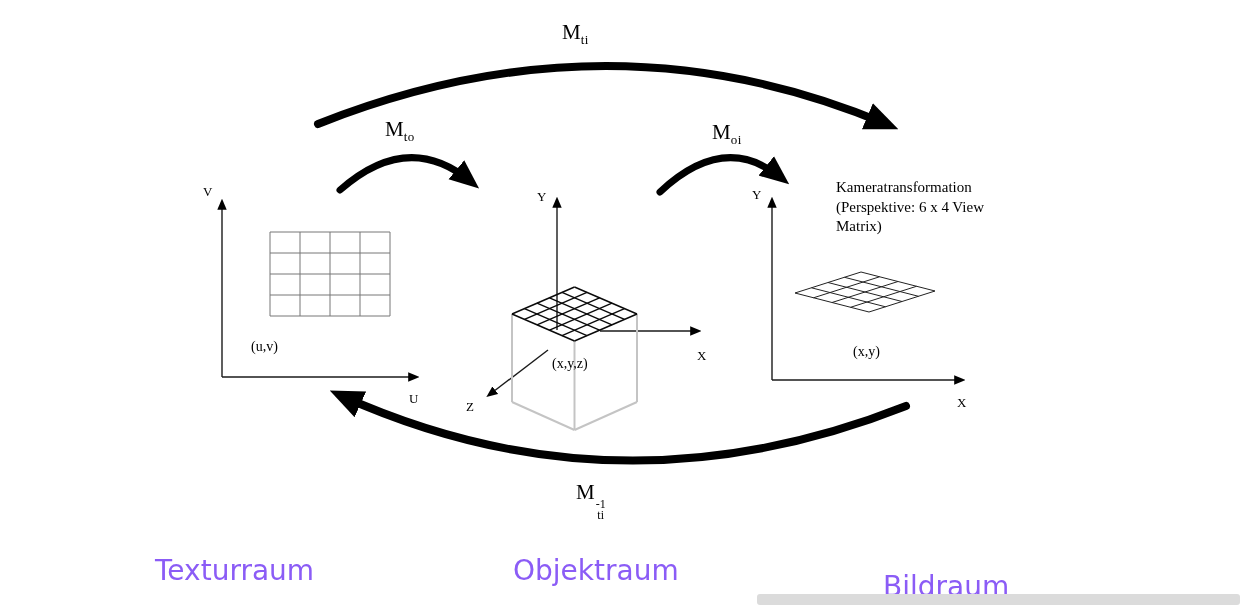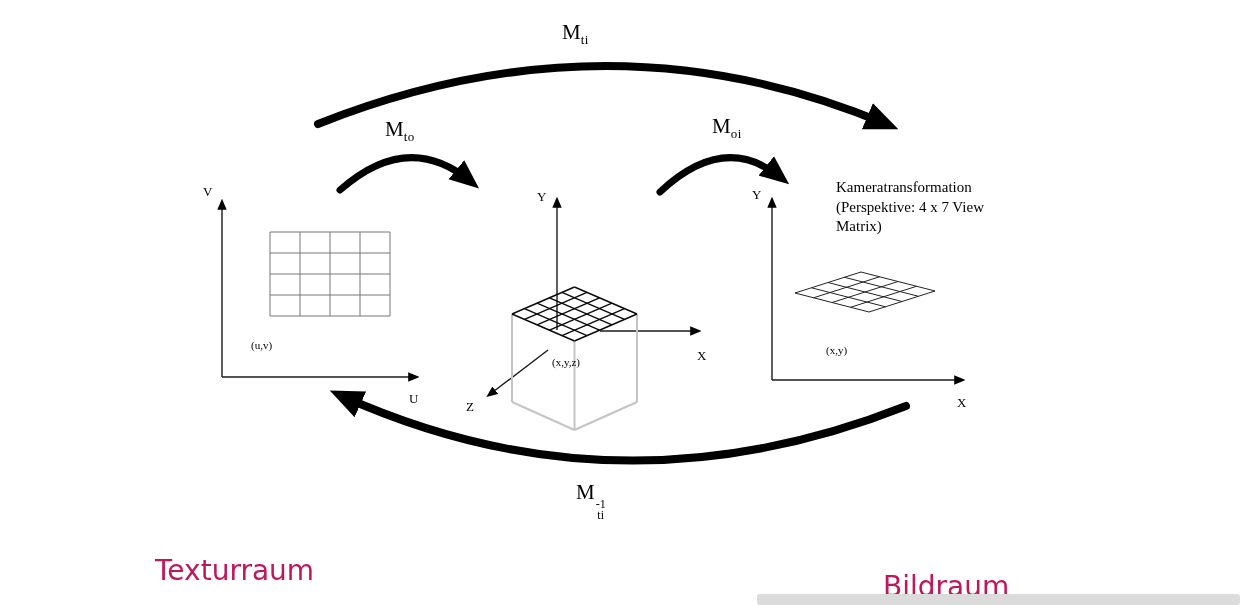--- a/index.html
+++ b/index.html
@@ -8,23 +8,23 @@
     overflow:hidden;font-family:"Liberation Serif", serif;color:#000;
   }
   #diagram-svg{position:absolute;left:0;top:0;}
   .abs{position:absolute;white-space:nowrap;}
   .mlabel{font-size:21px;text-align:center;}
   .mlabel .sub{font-size:13px;vertical-align:-5px;letter-spacing:.5px;}
   .stack{display:inline-flex;flex-direction:column;line-height:.95;vertical-align:-9px;margin-left:1px;}
   .stack .sup{font-size:12px;}
   .stack .sub2{font-size:12px;}
   .axis-label{font-size:13px;}
-  .coord-label{font-size:11px;}
+  .coord-label{font-size:14px;}
   .camera-note{font-size:15px;line-height:1.3;width:195px;white-space:pre-line;}
-  .space-label{font-family:"DejaVu Sans", sans-serif;font-size:28px;color:#be185d;}
+  .space-label{font-family:"DejaVu Sans", sans-serif;font-size:28px;color:#8b5cf6;}
   .bottom-bar{position:absolute;background:#dbdbdb;border-radius:3px;}
 </style>
 </head>
 <body>
 
 <div id="stage">
 
   <svg id="diagram-svg" width="1240" height="605" viewBox="0 0 1240 605">
     <defs>
       <marker id="bigArrow" viewBox="0 0 10 10" refX="6" refY="5" markerWidth="4.2" markerHeight="4.2" orient="auto">
@@ -107,43 +107,44 @@
       <line x1="869" y1="312" x2="935" y2="291"></line>
     </g>
   </svg>
 
   <div class="abs mlabel" style="left:562px;top:20px">
     <span>M</span><span class="sub">ti</span>
   </div>
   <div class="abs mlabel" style="left:385px;top:117px">
     <span>M</span><span class="sub">to</span>
   </div>
-  <div class="abs mlabel" style="left:712px;top:114px">
+  <div class="abs mlabel" style="left:712px;top:120px">
     <span>M</span><span class="sub">oi</span>
   </div>
   <div class="abs mlabel" style="left:576px;top:480px">
     <span>M</span><span class="stack">
         <span class="sup">-1</span>
         <span class="sub2">ti</span>
       </span>
   </div>
 
   <div class="abs camera-note" style="left:836px;top:178px">Kameratransformation
-(Perspektive: 4 x 7 View
+(Perspektive: 6 x 4 View
 Matrix)</div>
 
   <div class="abs axis-label" style="left:203px;top:184px">V</div>
   <div class="abs axis-label" style="left:409px;top:391px">U</div>
   <div class="abs axis-label" style="left:537px;top:189px">Y</div>
   <div class="abs axis-label" style="left:697px;top:348px">X</div>
   <div class="abs axis-label" style="left:466px;top:399px">Z</div>
   <div class="abs axis-label" style="left:752px;top:187px">Y</div>
   <div class="abs axis-label" style="left:957px;top:395px">X</div>
 
   <div class="abs coord-label" style="left:251px;top:339px">(u,v)</div>
   <div class="abs coord-label" style="left:552px;top:356px">(x,y,z)</div>
-  <div class="abs coord-label" style="left:826px;top:344px">(x,y)</div>
+  <div class="abs coord-label" style="left:853px;top:344px">(x,y)</div>
 
   <div class="abs space-label" style="left:155px;top:554px">Texturraum</div>
+  <div class="abs space-label" style="left:513px;top:554px">Objektraum</div>
   <div class="abs space-label" style="left:883px;top:570px">Bildraum</div>
 
   <div class="bottom-bar" style="left:757px;top:594px;width:483px;height:11px"></div>
 </div>
 
 </body></html>

